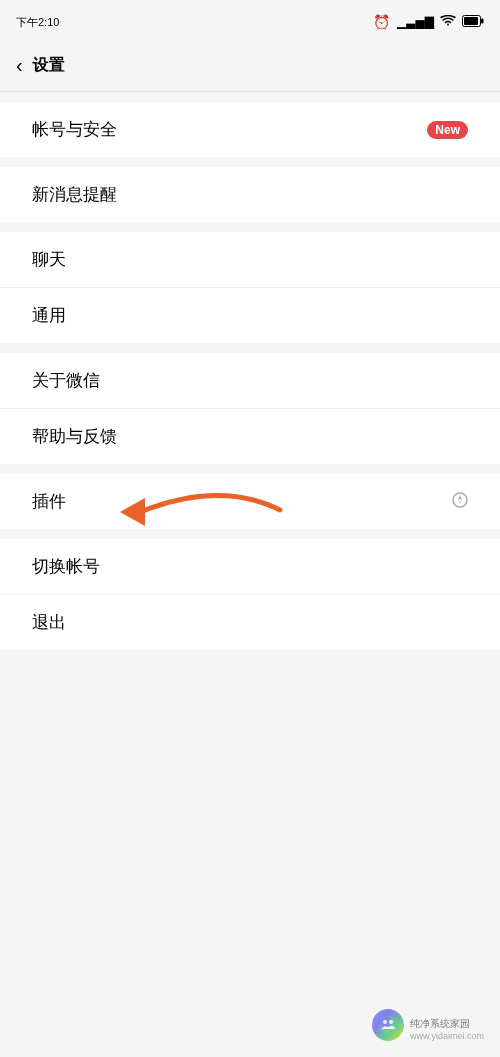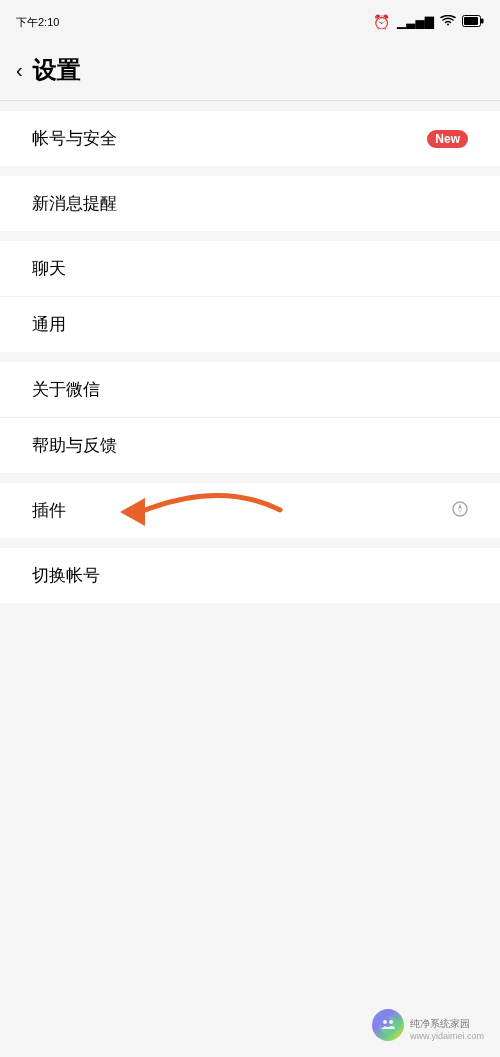--- a/index.html
+++ b/index.html
@@ -54,21 +54,21 @@
     }
 
     .back-arrow {
       font-size: 20px;
       color: #000;
       margin-right: 10px;
       cursor: pointer;
     }
 
     .page-title {
-      font-size: 24px;
+      font-size: 16px;
       font-weight: 600;
       color: #000;
     }
 
     
     .section {
       background-color: #fff;
       margin-bottom: 10px;
     }
 
@@ -228,20 +228,23 @@
           <polygon points="8,3 10,8 8,7 6,8" fill="#aaa"></polygon>
           <polygon points="8,13 6,8 8,9 10,8" fill="#ddd"></polygon>
         </svg>
       </span>
     </div>
   </div>
 
   <div class="section">
     <div class="section-item">
       <span class="item-label">切换帐号</span>
+    </div>
+    <div class="section-item">
+      <span class="item-label">退出</span>
     </div>
   </div>
 
 </div>
 
 <div class="watermark">
   <div class="watermark-icon">
     <svg width="20" height="20" viewBox="0 0 20 20">
       <circle cx="10" cy="10" r="9" fill="url(#grad1)"></circle>
       <defs>

